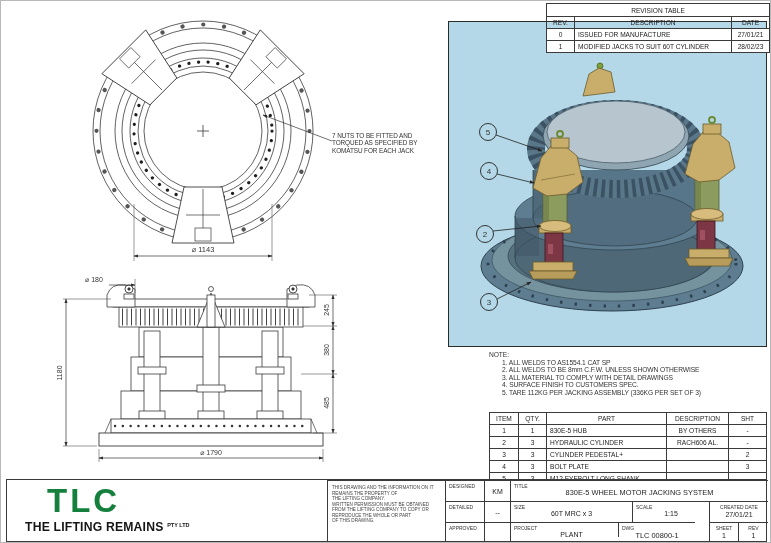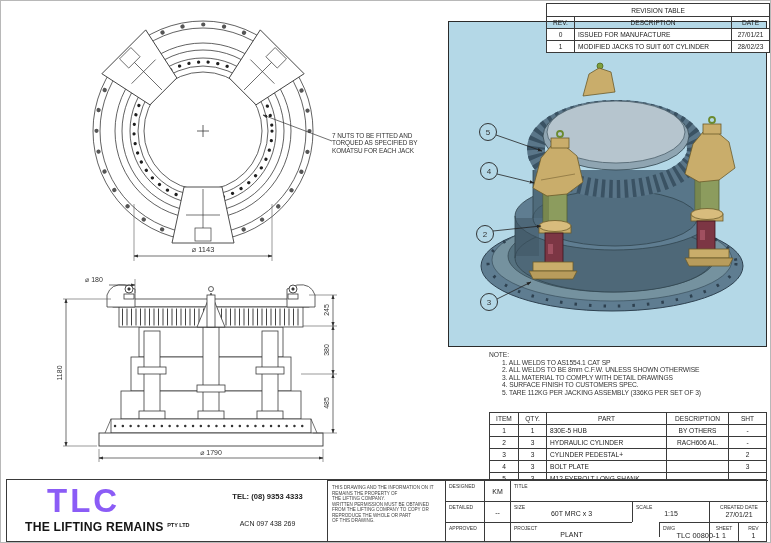--- a/index.html
+++ b/index.html
@@ -36,21 +36,21 @@
 
   
   .title-block{position:absolute;left:5px;top:478px;width:761px;height:63px;
                box-sizing:border-box;border:1px solid #3a3a3a;background:#fff;z-index:3;}
   .tb-cell{position:absolute;box-sizing:border-box;border-left:1px solid #3a3a3a;
            border-top:1px solid #3a3a3a;}
   .tb-label{position:absolute;top:1.5px;left:3px;font-size:5px;color:#333;}
   .tb-val{position:absolute;left:0;right:0;text-align:center;font-size:7px;color:#222;}
   .logo-cell{left:0;top:0;width:201px;height:63px;border:none;}
   .logo-tlc{position:absolute;left:40px;top:2px;font-size:33px;font-weight:bold;
-            letter-spacing:3px;color:#8b5cf6;}
+            letter-spacing:3px;color:#15803d;}
   .logo-name{position:absolute;left:18px;top:40px;font-size:12.2px;font-weight:bold;
              letter-spacing:0.2px;color:#151515;white-space:nowrap;}
   .logo-suffix{font-size:5.5px;vertical-align:4px;letter-spacing:0;}
   .contact-cell{left:201px;top:0;width:119px;height:63px;border:none;}
   .tel{position:absolute;left:0;right:0;top:12px;text-align:center;font-size:7.6px;
        font-weight:bold;color:#222;}
   .acn{position:absolute;left:0;right:0;top:40px;text-align:center;font-size:7px;color:#222;}
   .disc-cell{left:320px;top:0;width:118px;height:63px;}
   .disc{position:absolute;left:4px;top:4px;font-size:4.6px;line-height:5.5px;color:#444;
         white-space:pre-line;}
@@ -383,24 +383,20 @@
   </tbody>
     </table>
 
   <div class="title-block">
 
     <div class="tb-cell logo-cell">
       <div class="logo-tlc">TLC</div>
       <div class="logo-name"><span>THE LIFTING REMAINS</span> <span class="logo-suffix">PTY LTD</span></div>
     </div>
 
-    <div class="tb-cell contact-cell">
-      <div class="tel">TEL: (08) 9353 4333</div>
-      <div class="acn">ACN 097 438 269</div>
-    </div>
 
     <div class="tb-cell disc-cell" style="left:320px;top:0;width:118px;height:63px">
       <div class="disc">THIS DRAWING AND THE INFORMATION ON IT
 REMAINS THE PROPERTY OF
 THE LIFTING COMPANY.
 WRITTEN PERMISSION MUST BE OBTAINED
 FROM THE LIFTING COMPANY TO COPY OR
 REPRODUCE THE WHOLE OR PART
 OF THIS DRAWING.</div>
     </div>
@@ -420,40 +416,41 @@
       </div>
     <div class="tb-cell" style="left:477px;top:21px;width:26px;height:21px">
       <span class="tb-val" style="top:7px">--</span>
       </div>
     <div class="tb-cell" style="left:477px;top:42px;width:26px;height:21px">
       <span class="tb-val" style="top:7px"></span>
       </div>
 
     <div class="tb-cell" style="left:503px;top:0;width:258px;height:21px">
       <span class="tb-label">TITLE</span>
+      <span class="tb-val" style="top:7px;font-size:7.4px">830E-5 WHEEL MOTOR JACKING SYSTEM</span>
       </div>
 
     <div class="tb-cell" style="left:503px;top:21px;width:122px;height:21px">
       <span class="tb-label">SIZE</span>
       <span class="tb-val" style="top:8px">60T MRC x 3</span>
       </div>
     <div class="tb-cell" style="left:625px;top:21px;width:77px;height:21px">
       <span class="tb-label">SCALE</span>
       <span class="tb-val" style="top:8px">1:15</span>
       </div>
     <div class="tb-cell" style="left:702px;top:21px;width:59px;height:21px">
       <span class="tb-label" style="left:0;right:0;text-align:center">CREATED DATE</span>
       <span class="tb-val" style="top:9px">27/01/21</span>
       </div>
 
     <div class="tb-cell" style="left:503px;top:42px;width:122px;height:21px">
       <span class="tb-label">PROJECT</span>
       <span class="tb-val" style="top:8px">PLANT</span>
       </div>
-    <div class="tb-cell" style="left:652px;top:42px;width:77px;height:15px">
+    <div class="tb-cell" style="left:611px;top:42px;width:77px;height:15px">
       <span class="tb-label">DWG</span>
       <span class="tb-val" style="top:8px;font-size:7.4px">TLC 00800-1</span>
       </div>
     <div class="tb-cell" style="left:702px;top:42px;width:29px;height:21px">
       <span class="tb-label" style="left:0;right:0;text-align:center">SHEET</span>
       <span class="tb-val" style="top:9px">1</span>
       </div>
     <div class="tb-cell" style="left:731px;top:42px;width:30px;height:21px">
       <span class="tb-label" style="left:0;right:0;text-align:center">REV</span>
       <span class="tb-val" style="top:9px">1</span>

